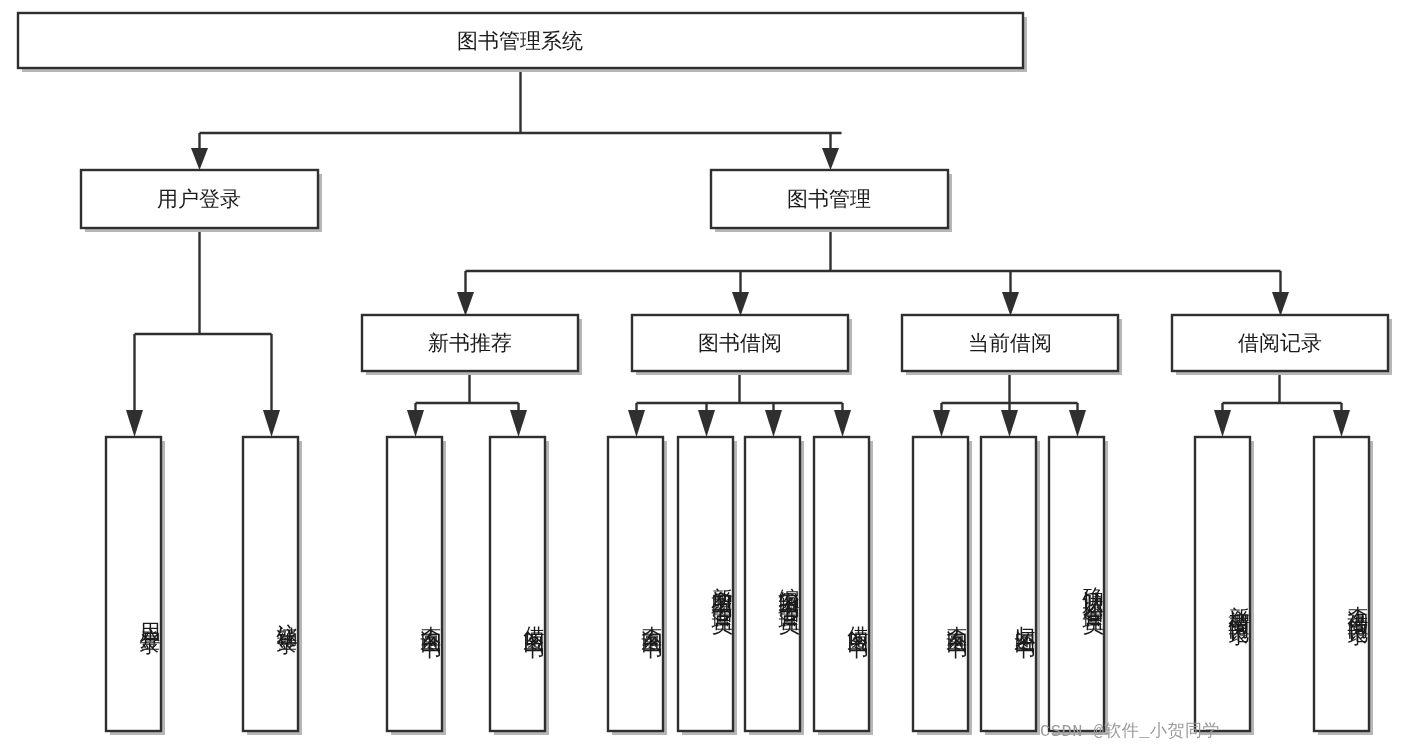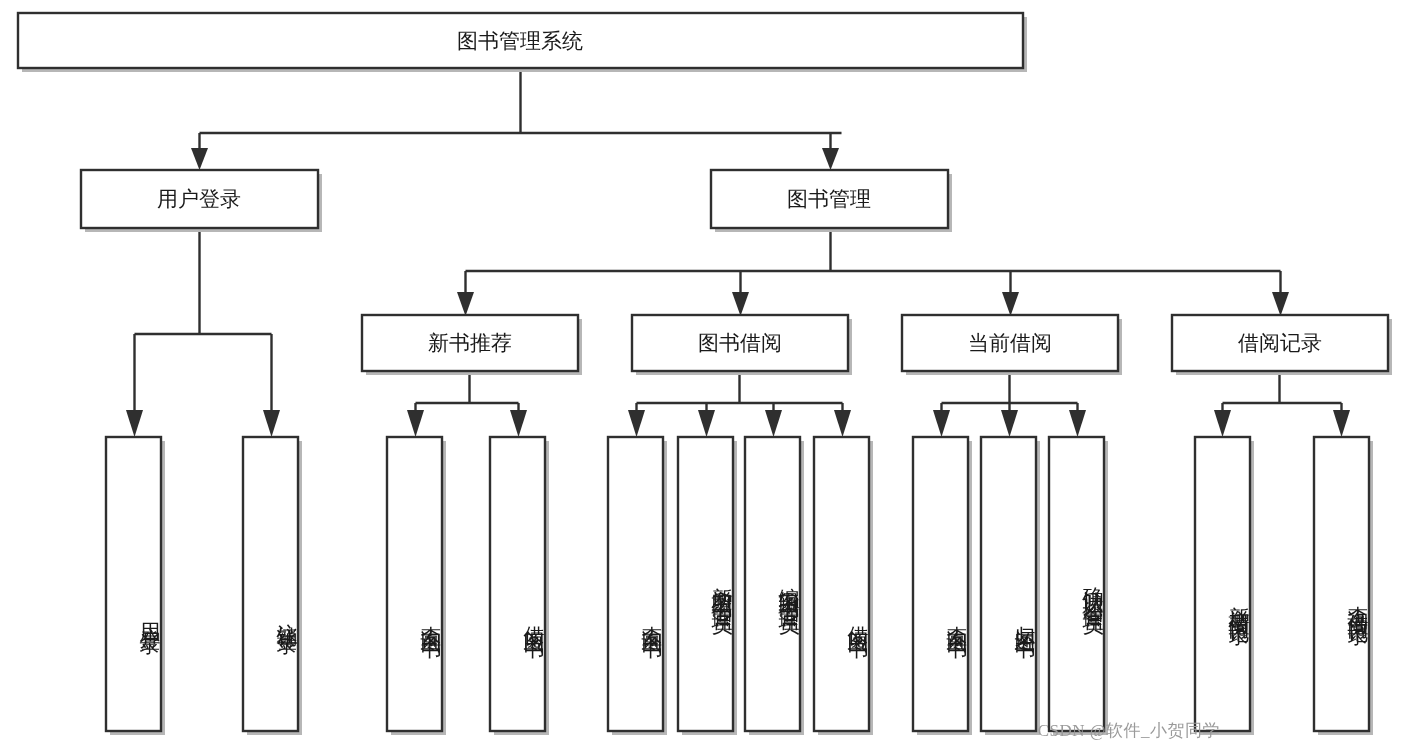--- a/index.html
+++ b/index.html
@@ -62,21 +62,21 @@
     line-height: 1;
     color: #1a1a1a;
     letter-spacing: 4px;
     white-space: nowrap;
     pointer-events: none;
   }
   .watermark {
     position: absolute;
     right: 6px;
     bottom: 5px;
-    font-family: Liberation Serif, serif;
+    font-family: Liberation Mono, monospace;
     font-size: 17px;
     color: #9a9a9a;
     white-space: nowrap;
     letter-spacing: 0.5px;
   }
 </style>
 </head>
 <body>
 
 <div id="diagram-root">

